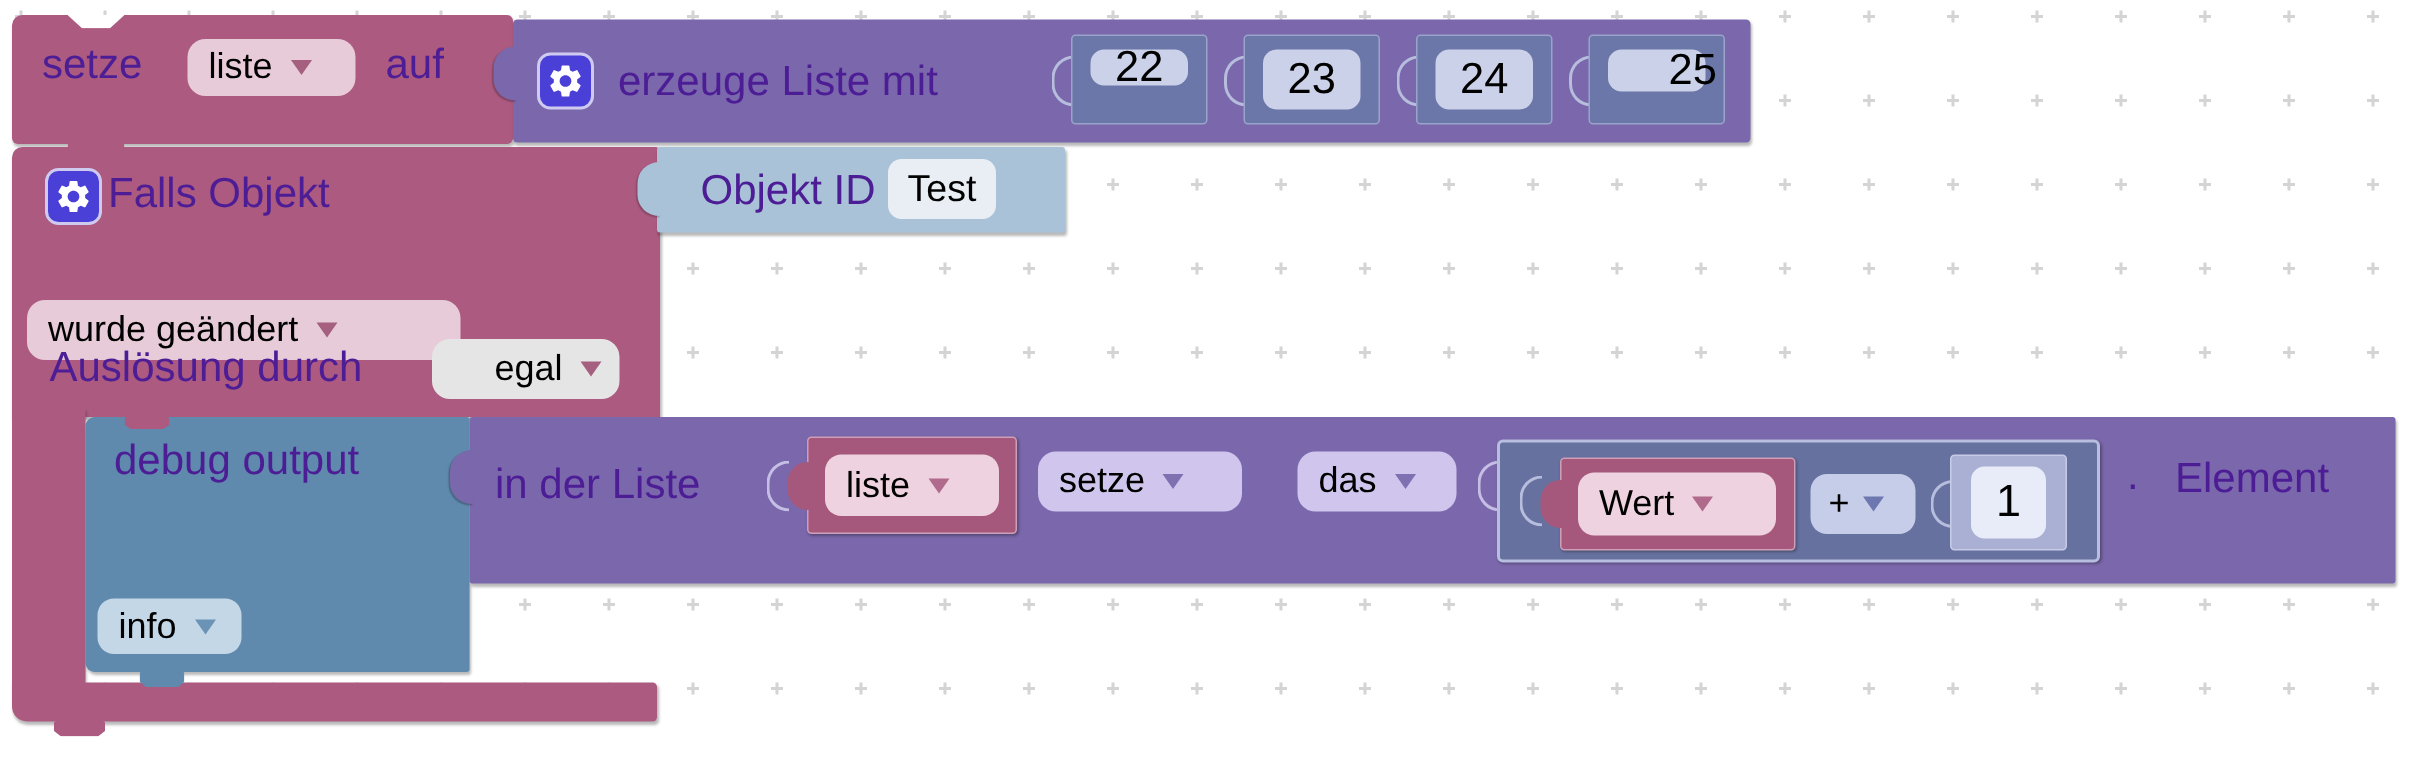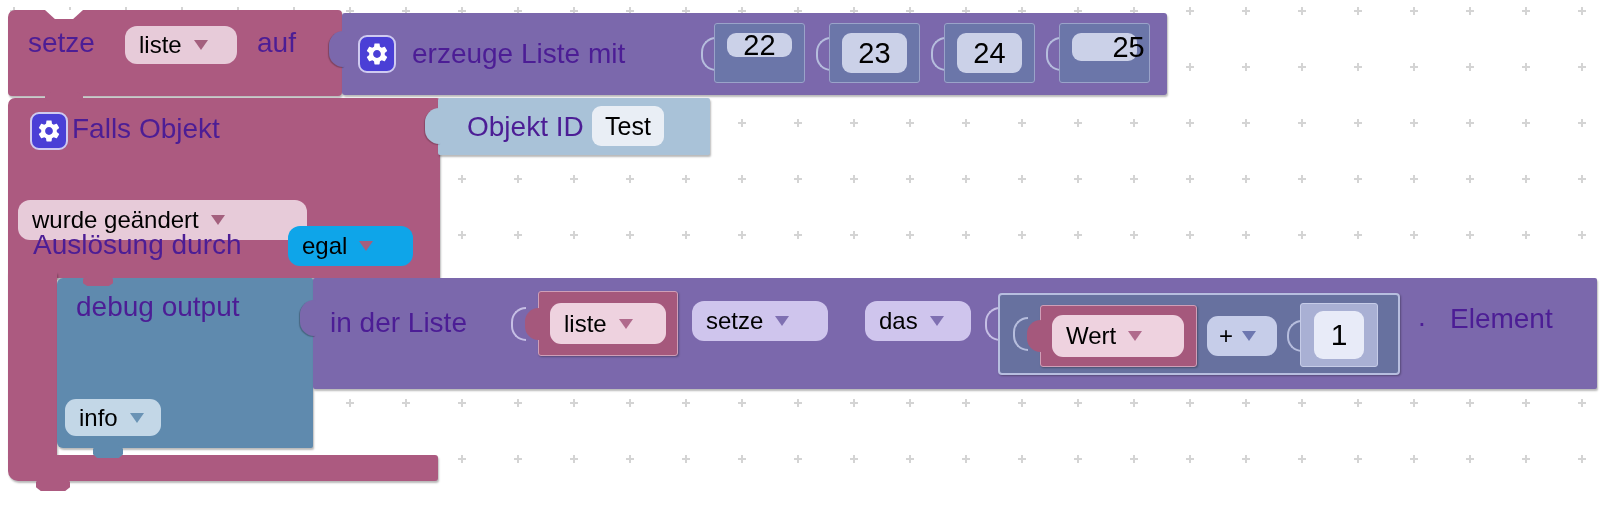--- a/index.html
+++ b/index.html
@@ -100,21 +100,21 @@
       </svg>
   </div>
   <span class="blk-label" style="left:72px;top:112px;z-index:2;">Falls Objekt</span>
 
   <div class="pill" style="left:18px;top:164px;width:289px;height:40px;background:#e7cbd9;z-index:2;margin-top:36px;">
     <span>wurde geändert</span>
     <span class="tri" style="border-top-color:#a4607e;"></span>
   </div>
 
   <span class="blk-label" style="left:33px;top:228px;z-index:2;">Auslösung durch</span>
-  <div class="pill" style="left:288px;top:226px;width:125px;height:40px;background:#0ea5e9;z-index:2;">
+  <div class="pill" style="left:288px;top:226px;width:125px;height:40px;background:#e5e5e5;z-index:2;justify-content:flex-end;">
     <span>egal</span>
     <span class="tri" style="border-top-color:#a4607e;"></span>
   </div>
 
   <div class="block" style="left:438px;top:98px;width:272px;height:57px;background:#a9c2d8;border-radius:2px;z-index:2;"></div>
   <div class="tab" style="left:425px;top:108px;width:16px;height:36px;background:#a9c2d8;z-index:3;box-shadow:-1px 1px 1px rgba(0,0,0,0.2);"></div>
   <span class="blk-label" style="left:467px;top:110px;z-index:3;">Objekt ID</span>
   <div class="field" style="left:592px;top:106px;width:72px;height:40px;background:#e9eef5;font-size:25px;z-index:3;">Test</div>
 
   <div class="block" style="left:57px;top:278px;width:256px;height:170px;background:#5f8aae;border-radius:6px 2px 2px 6px;z-index:2;"></div>

